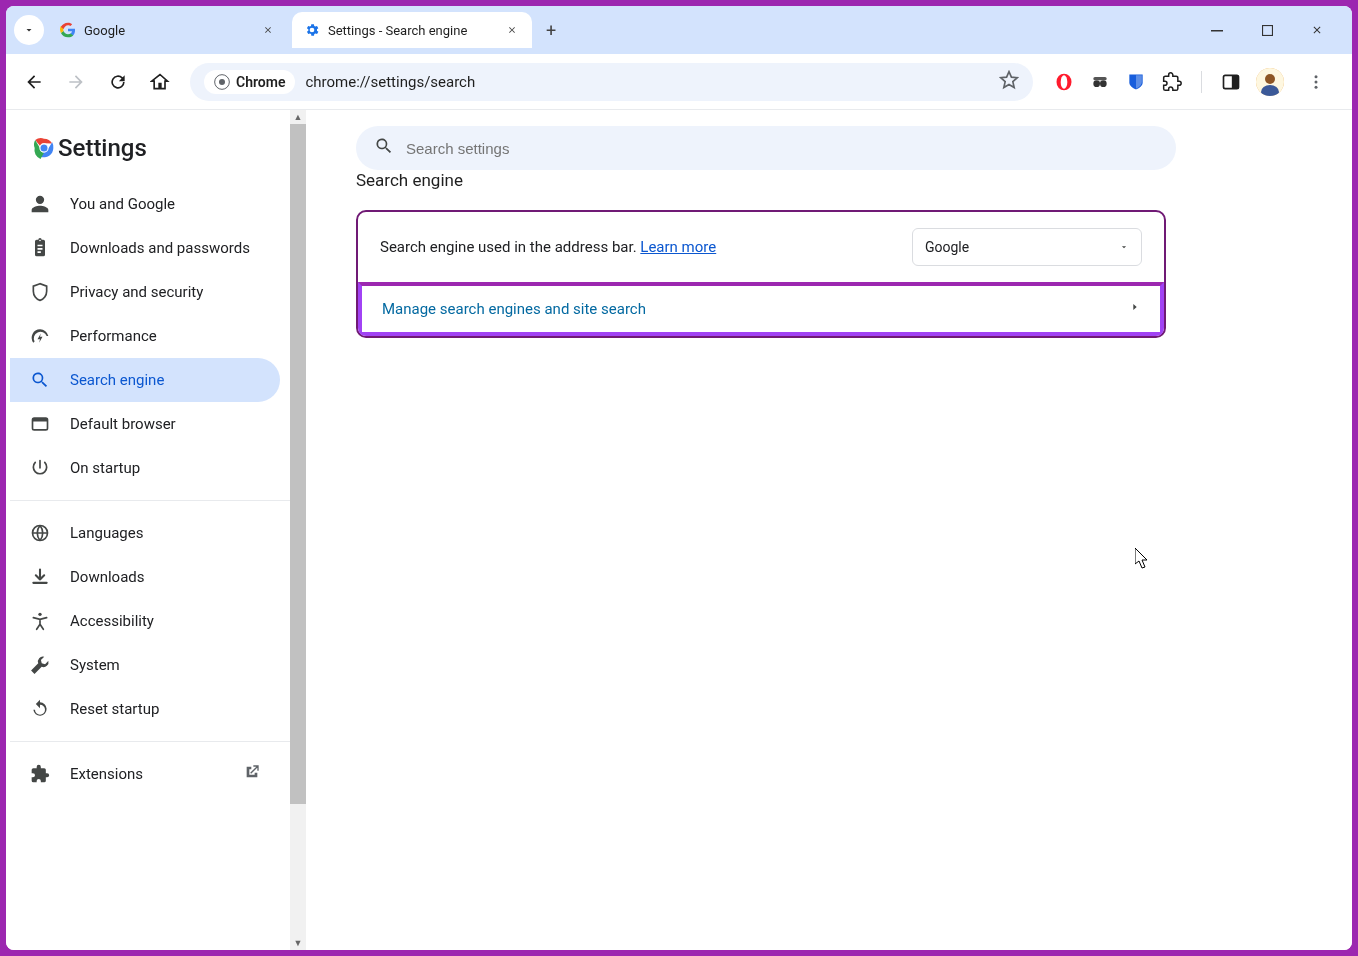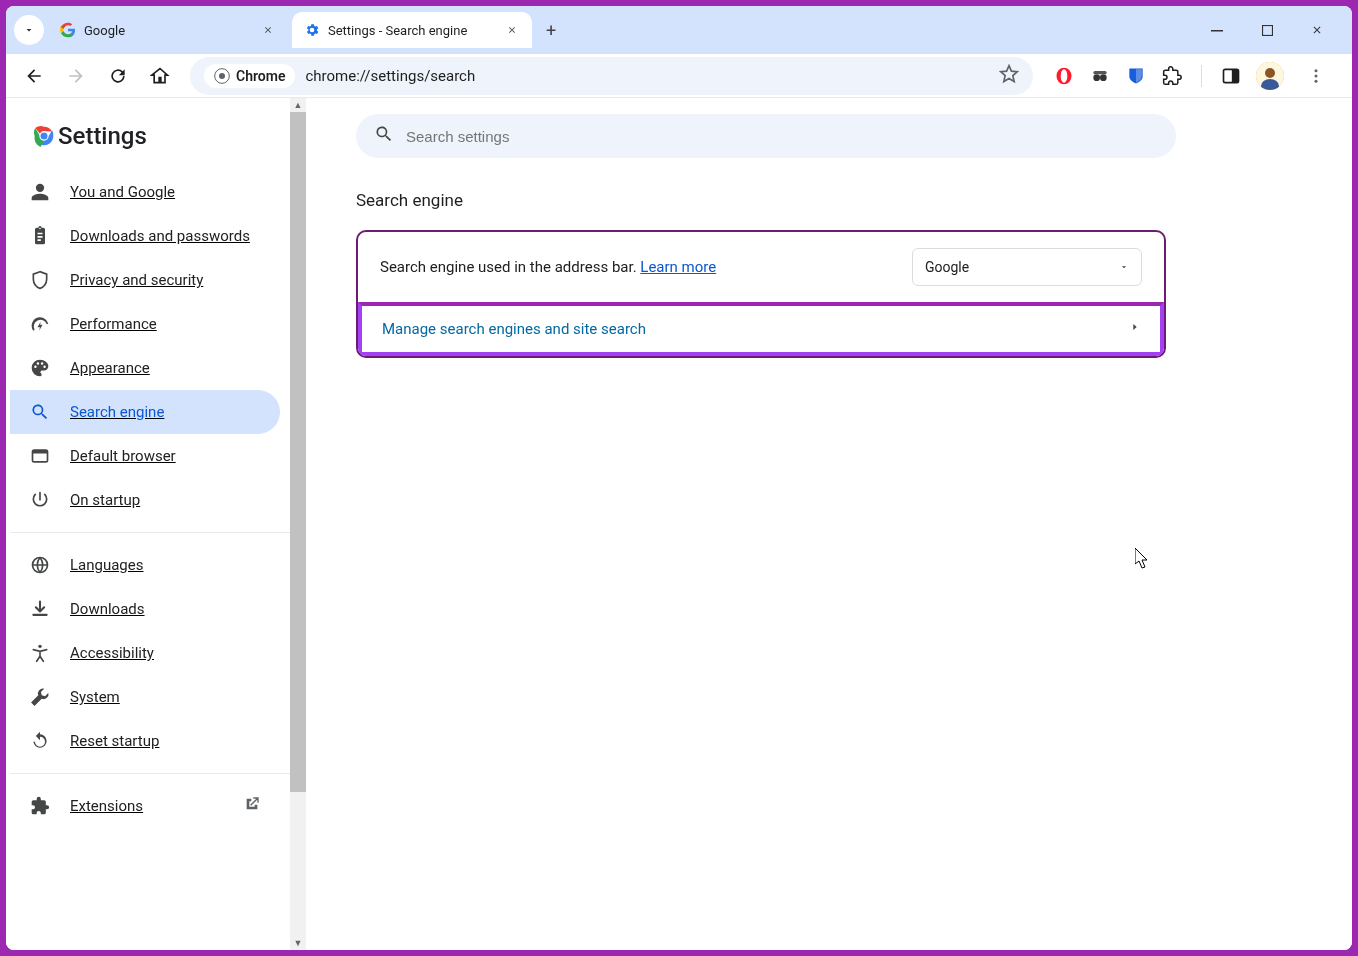--- a/index.html
+++ b/index.html
@@ -55,21 +55,21 @@
     .tab.active { background: #fff; }
     .tab-favicon { width: 16px; height: 16px; flex-shrink: 0; }
     .tab-title { flex: 1; font-size: 13px; color: #1f1f1f; white-space: nowrap; overflow: hidden; text-overflow: ellipsis; }
     .tab-close { width: 16px; height: 16px; display: flex; align-items: center; justify-content: center; color: #444; cursor: pointer; }
     .new-tab-btn { width: 30px; height: 30px; display: flex; align-items: center; justify-content: center; cursor: pointer; color: #444; font-size: 18px; }
     .window-controls { margin-left: auto; display: flex; gap: 20px; padding-right: 12px; }
     .win-ctrl { width: 30px; height: 30px; display: flex; align-items: center; justify-content: center; cursor: pointer; color: #333; }
     
     .toolbar {
       background: #fff;
-      height: 44px;
+      height: 56px;
       display: flex;
       align-items: center;
       padding: 0 10px;
       gap: 6px;
       border-bottom: 1px solid #e8eaed;
     }
     .nav-btn { width: 36px; height: 36px; display: flex; align-items: center; justify-content: center; color: #5f6368; cursor: pointer; border-radius: 50%; }
     .nav-btn.disabled { color: #bdc1c6; }
     .addr-bar {
       flex: 1;
@@ -134,21 +134,21 @@
       position:absolute; right:0; width:16px; height:14px; display:flex; align-items:center; justify-content:center; color:#666; font-size:9px; background:#f1f1f1;
     }
     .sidebar-header {
       display: flex;
       align-items: center;
       gap: 0;
       padding: 8px 24px 20px 24px;
     }
     .chrome-logo { width: 28px; height: 28px; }
     .settings-title { font-size: 24px; font-weight: 500; color: #202124; }
-    .sidebar-nav { padding: 0 8px 0 4px; text-decoration: underline; }
+    .sidebar-nav { padding: 0 8px 0 4px; }
     .nav-item {
       display: flex;
       align-items: center;
       gap: 20px;
       padding: 12px 20px;
       border-radius: 0 24px 24px 0;
       cursor: pointer;
       font-size: 15px;
       color: #202124;
       margin-right: 18px;
@@ -167,21 +167,20 @@
     .search-box {
       width: 100%;
       max-width: 820px;
       height: 44px;
       background: #eef3fc;
       border-radius: 40px;
       display: flex;
       align-items: center;
       padding: 0 18px;
       gap: 12px;
-      margin-bottom: 32px;
     }
     .search-box input {
       border: none;
       background: transparent;
       outline: none;
       font-size: 15px;
       flex: 1;
       color: #202124;
     }
     .search-icon { color: #444746; }
@@ -422,28 +421,20 @@
             <span>Privacy and security</span>
           </div>
           <div class="nav-item">
             <span class="nav-icon">
               <svg width="20" height="20" viewBox="0 0 24 24">
                 <path d="M12 4a10 10 0 0 0-8 16l1.5-1.3A8 8 0 1 1 20 12h2A10 10 0 0 0 12 4zm1 5l-4 7h3l-1 4 4-7h-3z" fill="currentColor"></path>
               </svg>
             </span>
             <span>Performance</span>
           </div>
-          <div class="nav-item">
-            <span class="nav-icon">
-              <svg width="20" height="20" viewBox="0 0 24 24">
-                <path d="M12 2a10 10 0 0 0 0 20 2 2 0 0 0 2-2 2 2 0 0 0-.6-1.4A2 2 0 0 1 15 15h2a5 5 0 0 0 5-5C22 5.6 17.5 2 12 2zM6.5 12A1.5 1.5 0 1 1 8 10.5 1.5 1.5 0 0 1 6.5 12zm3-4A1.5 1.5 0 1 1 11 6.5 1.5 1.5 0 0 1 9.5 8zm5 0A1.5 1.5 0 1 1 16 6.5 1.5 1.5 0 0 1 14.5 8zm3 4A1.5 1.5 0 1 1 19 10.5 1.5 1.5 0 0 1 17.5 12z" fill="currentColor"></path>
-              </svg>
-            </span>
-            <span>Appearance</span>
-          </div>
           <div class="nav-item selected">
             <span class="nav-icon">
               <svg width="20" height="20" viewBox="0 0 24 24">
                 <path d="M15.5 14h-.8l-.3-.3a6.5 6.5 0 1 0-.7.7l.3.3v.8l5 5 1.5-1.5-5-5zM9.5 14A4.5 4.5 0 1 1 14 9.5 4.5 4.5 0 0 1 9.5 14z" fill="currentColor"></path>
               </svg>
             </span>
             <span>Search engine</span>
           </div>
           <div class="nav-item">
             <span class="nav-icon">

